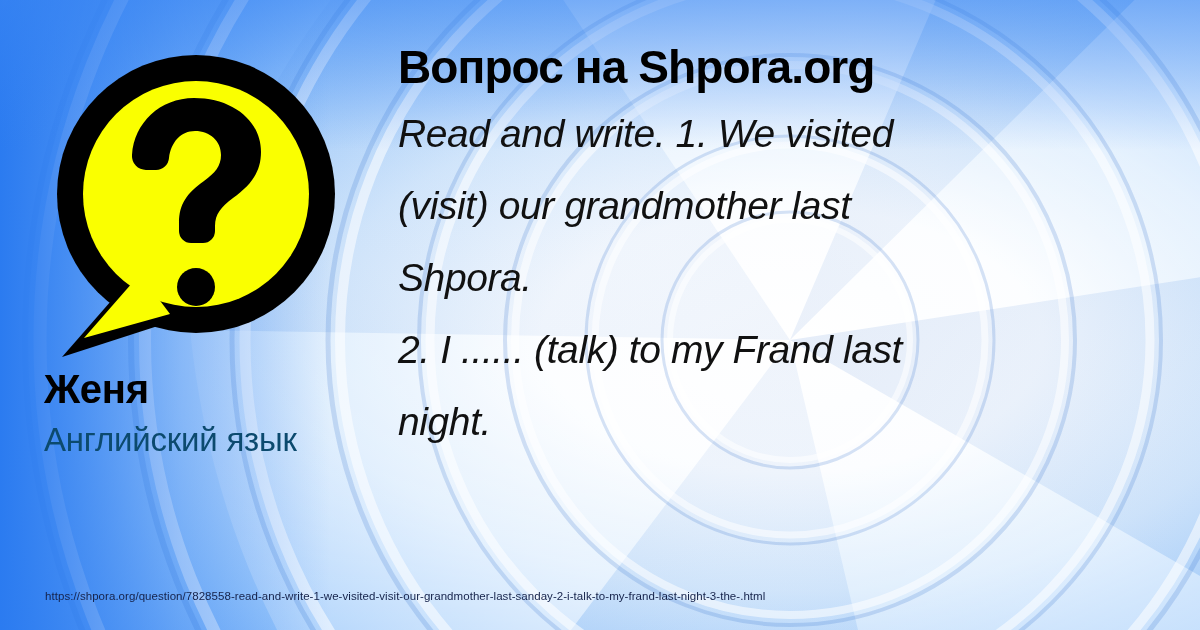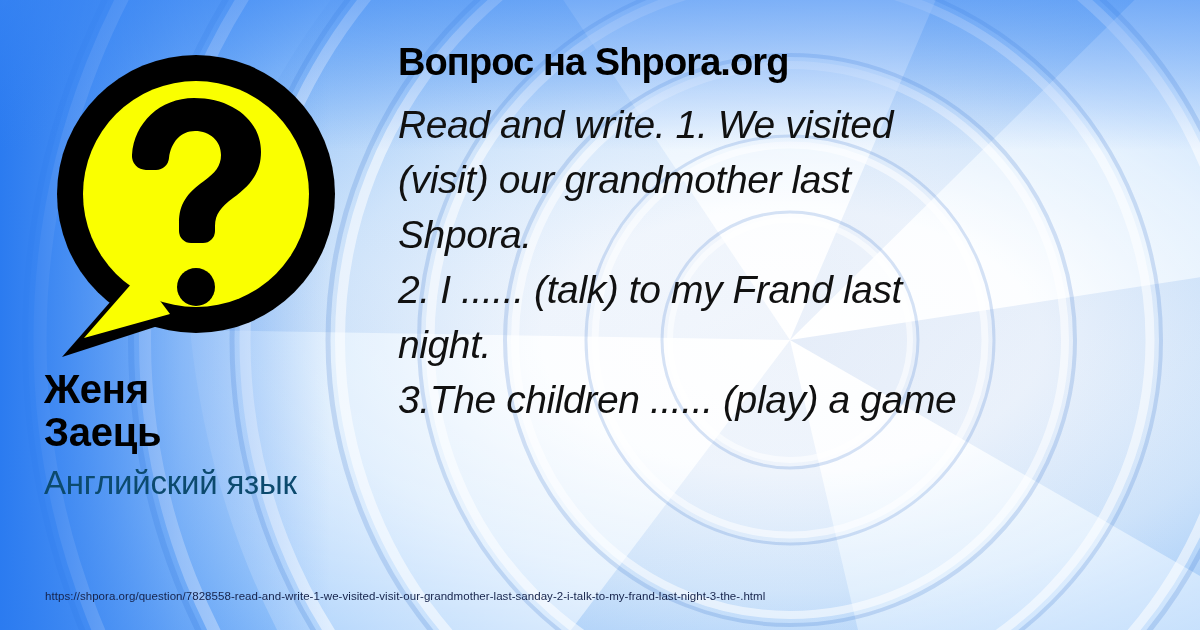--- a/index.html
+++ b/index.html
@@ -59,39 +59,39 @@
   }
 
   
   #right-col {
     position:absolute;
     left:398px; top:42px;
     width:790px;
   }
 
   #headline {
-    font-size:38px;
+    font-size:46px;
     font-weight:bold;
     color:#000;
     letter-spacing:-0.9px;
     line-height:1.1;
     white-space:nowrap;
   }
 
   #question-body {
     margin-top:14px;
     font-size:39px;
     font-weight:normal;
     color:#111;
     line-height:1.36;
     letter-spacing:-0.4px;
     font-style:italic;
   }
   #question-body p { margin:0; }
-  #question-body p + p { margin-top:2px; }
+  #question-body p + p { margin-top:19px; }
 
   
   #url-strip {
     position:absolute;
     left:45px;
     top:590px;
     font-size:11.5px;
     color:#15224a;
     letter-spacing:0.05px;
     white-space:nowrap;
@@ -207,35 +207,33 @@
                    v-5
                    c0,-12 6,-19 18,-28
                    c18,-13 28,-26 28,-46
                    C217,79 189,56 150,56 Z" fill="#000000"></path>
           <circle cx="152" cy="245" r="19" fill="#000000"></circle>
         </svg>
       </div>
 
       <div id="author-name">
         <div>Женя</div>
-        <div>Заець</div>
       </div>
 
       <div id="subject">Английский язык</div>
     </div>
 
     <div id="right-col">
       <div id="headline">Вопрос на Shpora.org</div>
 
       <div id="question-body">
         <p>Read and write. 1. We visited</p>
         <p>(visit) our grandmother last</p>
         <p>Shpora.</p>
         <p> 2. I ...... (talk) to my Frand last</p>
         <p>night.</p>
-        <p> 3.The children ...... (play) a game</p>
       </div>
     </div>
 
     <div id="url-strip">https://shpora.org/question/7828558-read-and-write-1-we-visited-visit-our-grandmother-last-sanday-2-i-talk-to-my-frand-last-night-3-the-.html</div>
 
   </div>
 </div>
 
 </body></html>

